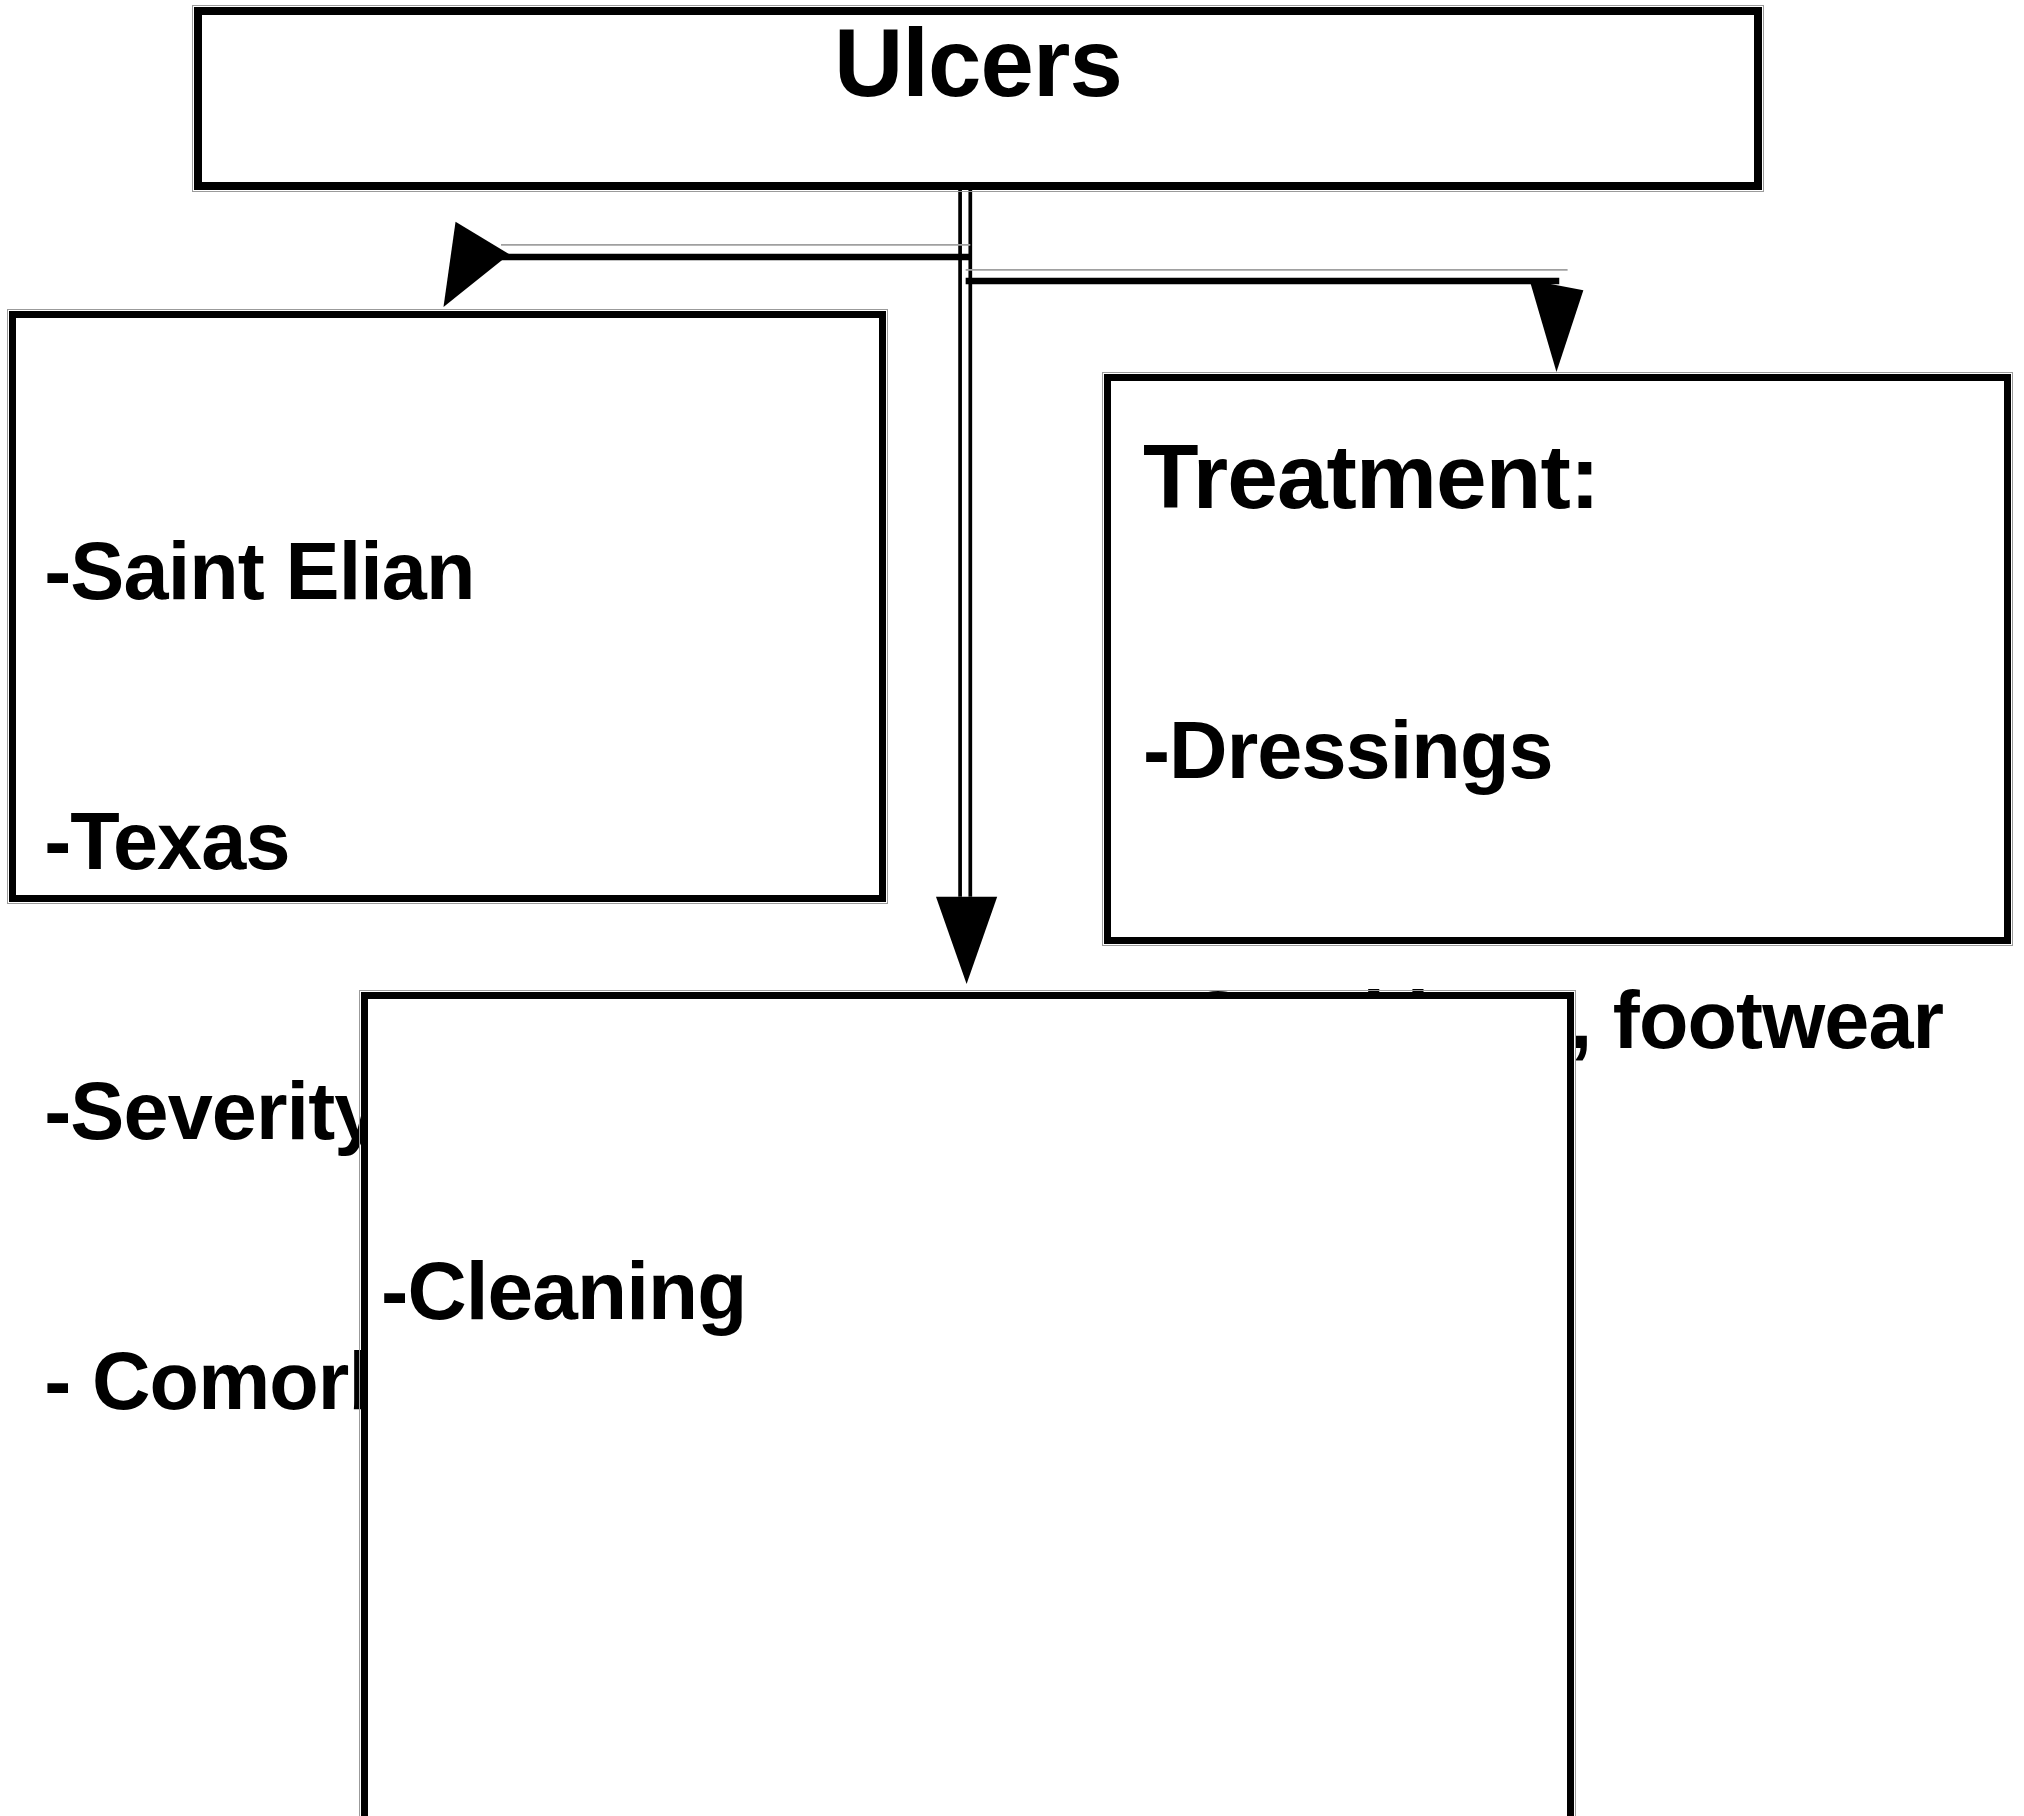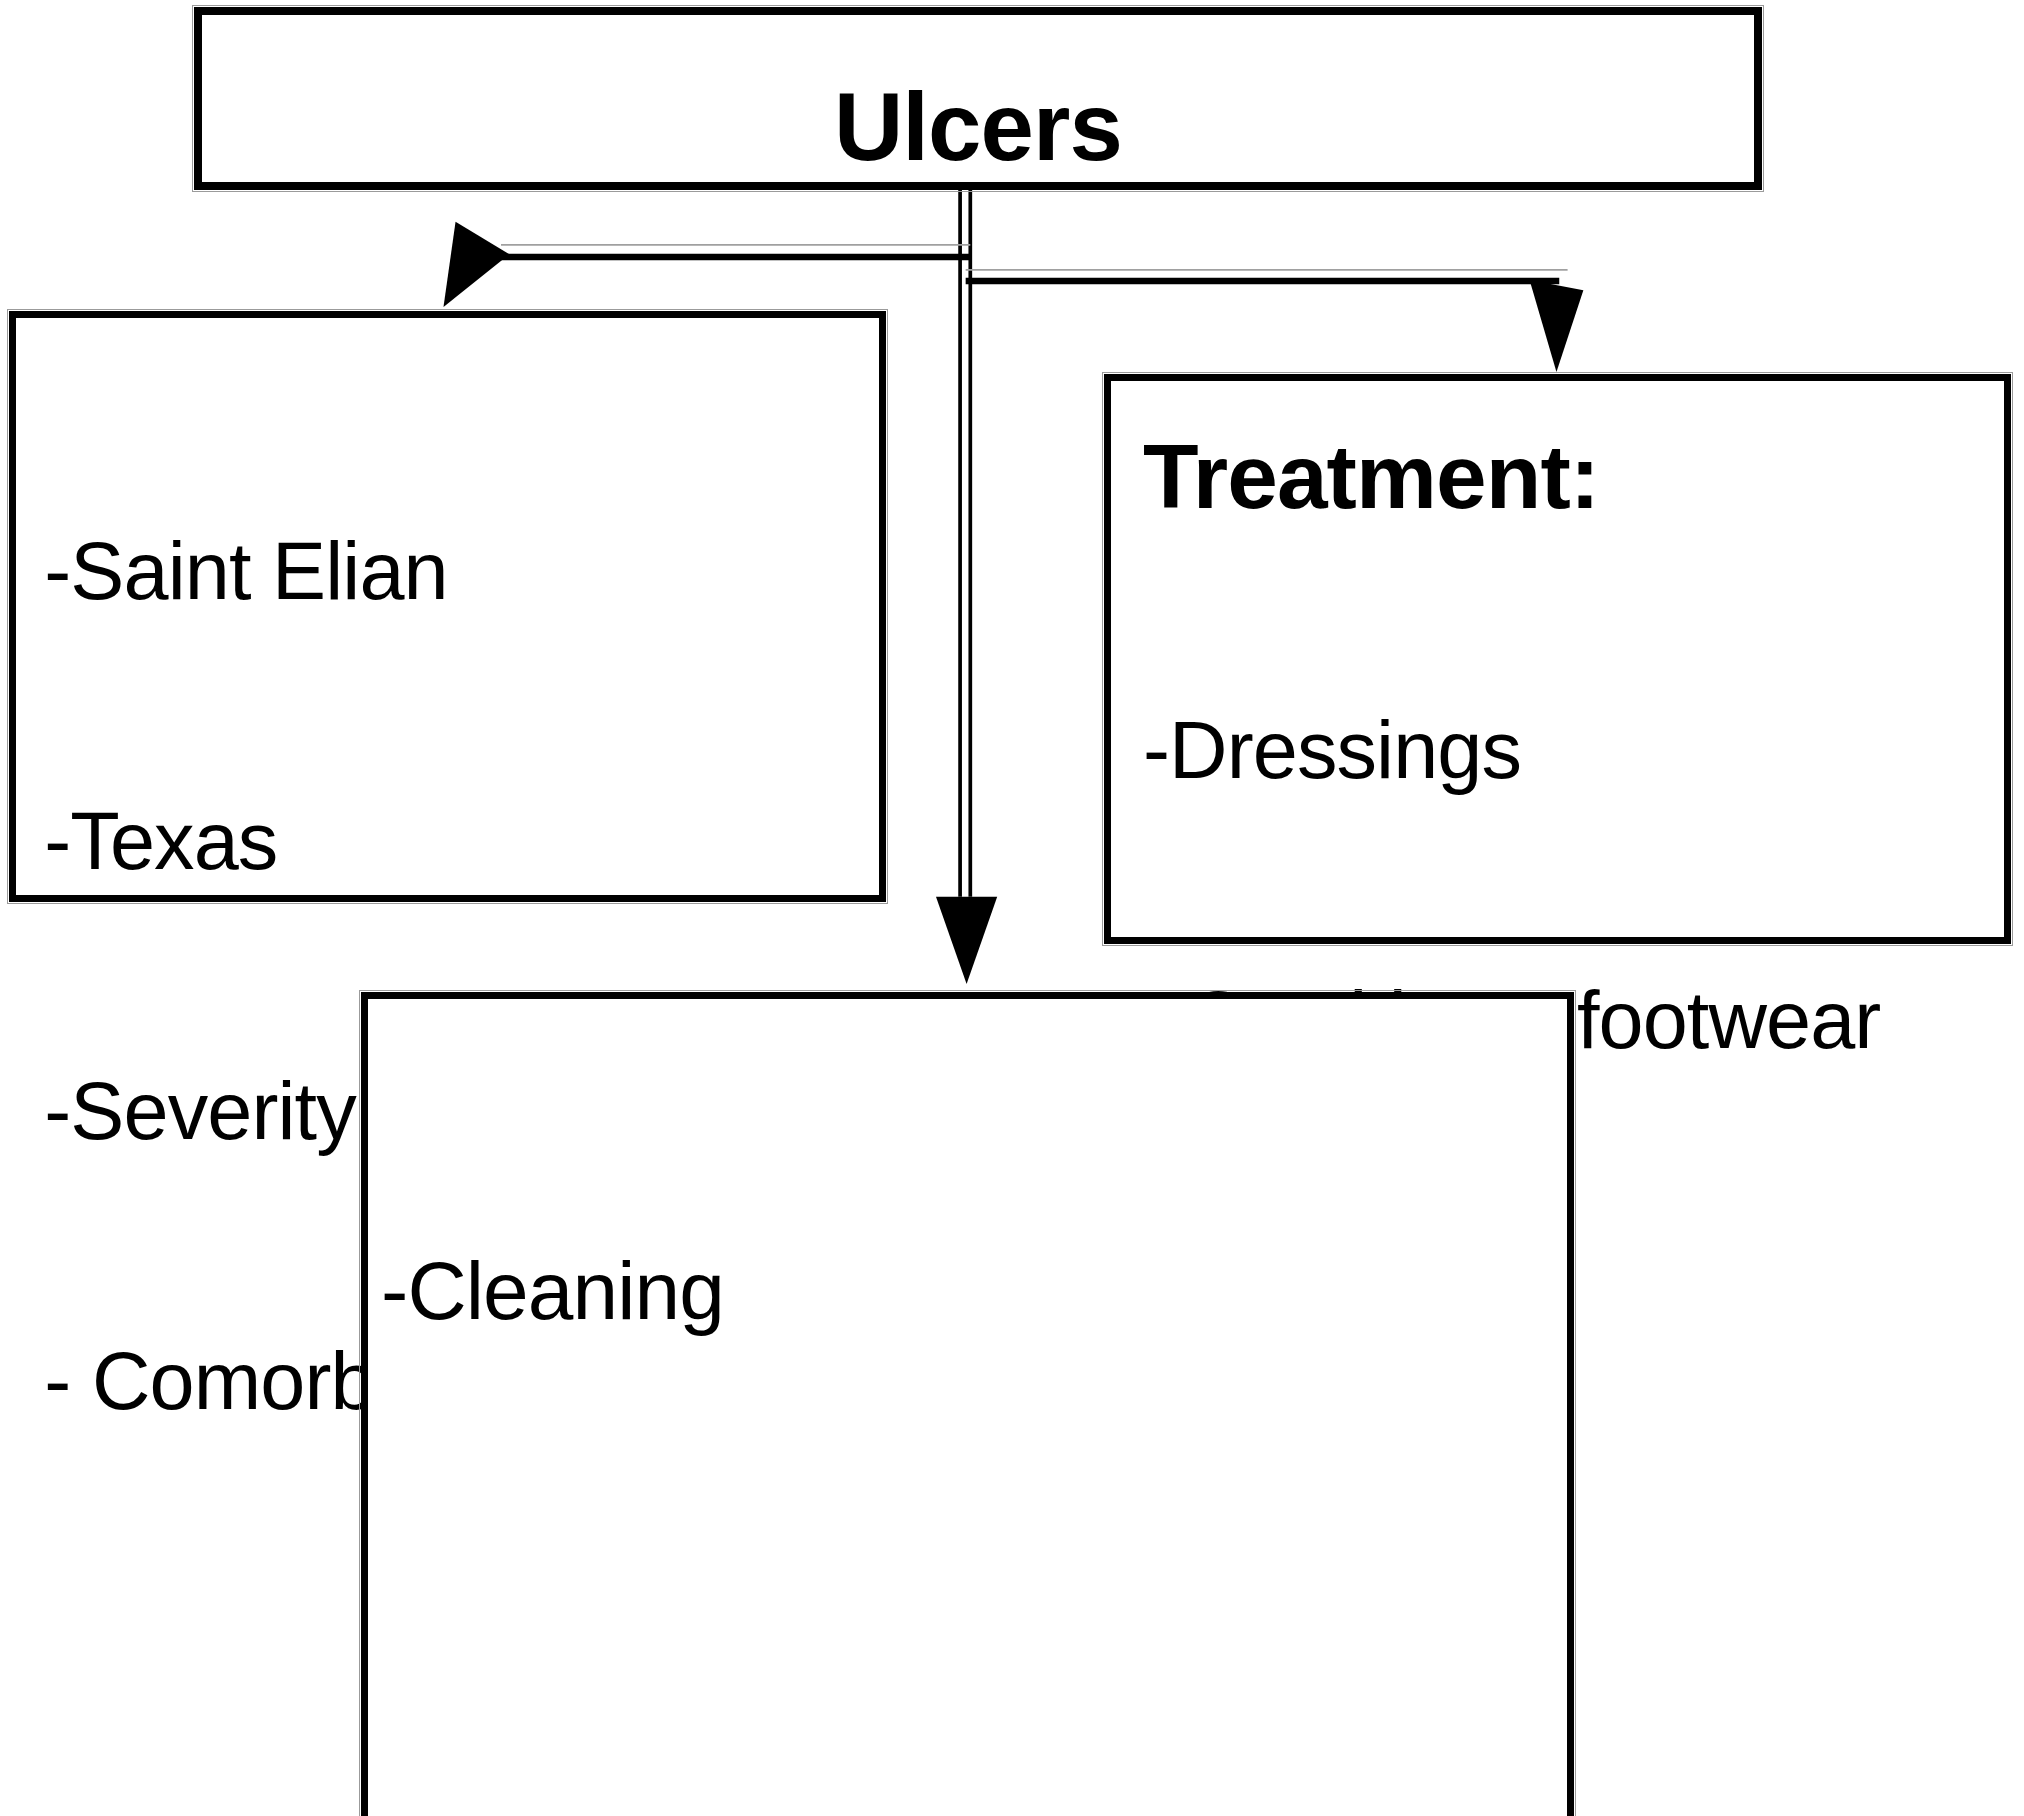--- a/index.html
+++ b/index.html
@@ -21,21 +21,21 @@
     background: #ffffff;
     border: 7.4px solid #000000;
     outline: 1.9px solid #9b9b9b;
     outline-offset: 1.9px;
   }
   #ulcers-box {
     left: 194px; top: 7.4px;
     width: 1568px; height: 183px;
     border-width: 8.3px;
     display: flex;
-    align-items: flex-end;
+    align-items: flex-start;
     justify-content: center;
   }
   #ulcers-title {
     font-size: 96px;
     font-weight: 700;
     letter-spacing: -0.9px;
     margin-top: -7.4px;
   }
   #classify-box {
     left: 9.3px; top: 311px;
@@ -58,20 +58,21 @@
     line-height: 1.05;
     letter-spacing: -0.9px;
     margin: 0;
   }
   .hdr-gap { margin-bottom: 39px; }
   .item-list {
     font-size: 81px;
     line-height: 90px;
     letter-spacing: -0.9px;
     white-space: pre;
+    font-weight: bold;
   }
   #management-box .item-list {
     font-size: 82px;
     line-height: 113px;
   }
   .li { display: block; }
   #connector-svg {
     position: absolute;
     left: 0; top: 0;
     width: 2025px;

